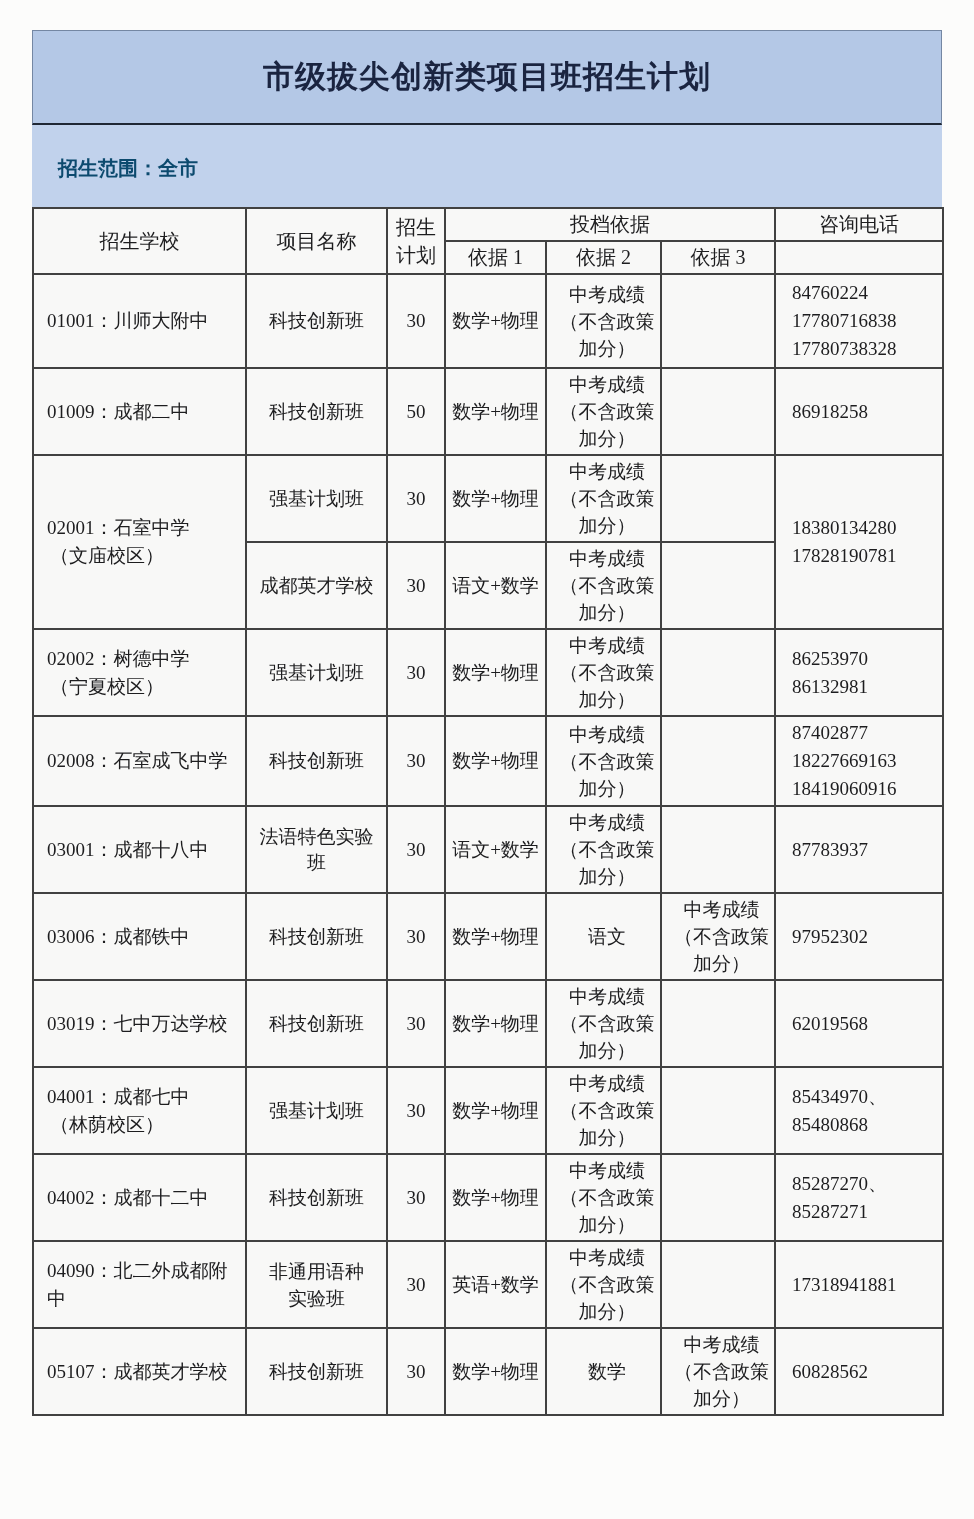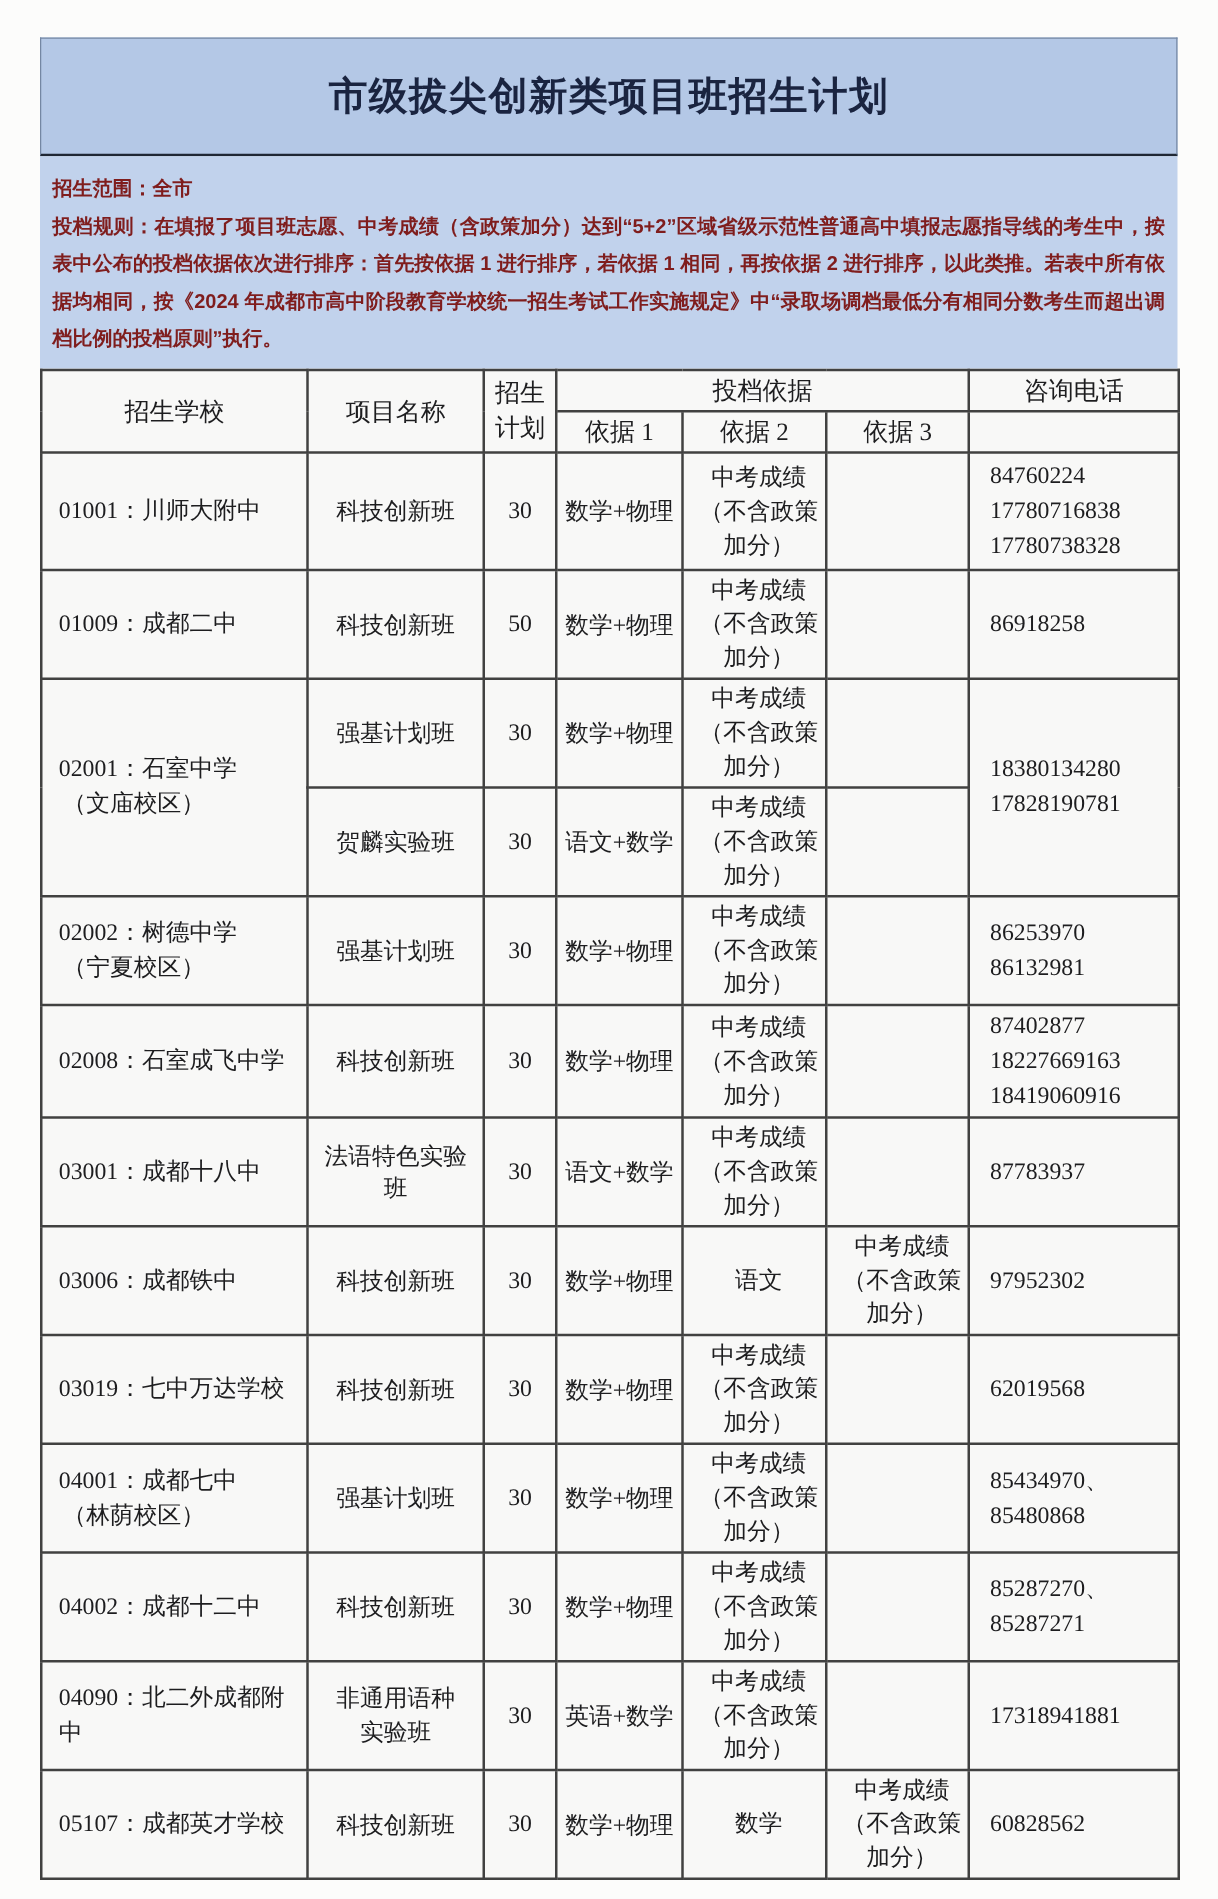--- a/index.html
+++ b/index.html
@@ -39,24 +39,24 @@
     font-weight: bold;
     color: #1a2440;
     letter-spacing: 1px;
   }
   
   .intro {
     background: #c1d2ec;
     padding: 12px 10px 8px 10px;
   }
   .intro p {
-    margin: 0;
-    font-size: 16px;
+    margin: 16px;
+    font-size: 20px;
     font-weight: bold;
-    color: #7f1d1d;
+    color: #0c4a6e;
     line-height: 30px;
     text-align: justify;
   }
   
   table.plan {
     width: 910px;
     border-collapse: collapse;
     table-layout: fixed;
     background: #f8f8f7;
     font-family: "Liberation Serif", "DejaVu Serif", serif;
@@ -84,21 +84,20 @@
 
 <div class="page">
   <div class="card">
 
     <div class="banner">
       <h1>市级拔尖创新类项目班招生计划</h1>
     </div>
 
     <div class="intro">
       <p>招生范围：全市</p>
-      <p>投档规则：在填报了项目班志愿、中考成绩（含政策加分）达到“5+2”区域省级示范性普通高中填报志愿指导线的考生中，按表中公布的投档依据依次进行排序：首先按依据 1 进行排序，若依据 1 相同，再按依据 2 进行排序，以此类推。若表中所有依据均相同，按《2024 年成都市高中阶段教育学校统一招生考试工作实施规定》中“录取场调档最低分有相同分数考生而超出调档比例的投档原则”执行。</p>
     </div>
 
     <table class="plan">
       <colgroup>
         <col style="width:213px">
           <col style="width:141px">
           <col style="width:58px">
         <col style="width:101px">
           <col style="width:115px">
           <col style="width:114px">
@@ -170,21 +169,21 @@
               <span class="basis-wrap">中考成绩（不含政策加分）</span>
             </td>
           <td class="tl"></td>
           <td rowspan="2" class="phone">
             <span class="ln">18380134280</span>
             <span class="ln">17828190781</span>
           </td>
         </tr>
 
         <tr style="height:59px">
-          <td class="tc">贺麟实验班</td>
+          <td class="tc">成都英才学校</td>
           <td class="tc">30</td>
           <td class="tc">语文+数学</td>
           <td class="tl">
               <span class="basis-wrap">中考成绩（不含政策加分）</span>
             </td>
           <td class="tl"></td>
         </tr>
 
         <tr style="height:60px">
           <td class="school">

